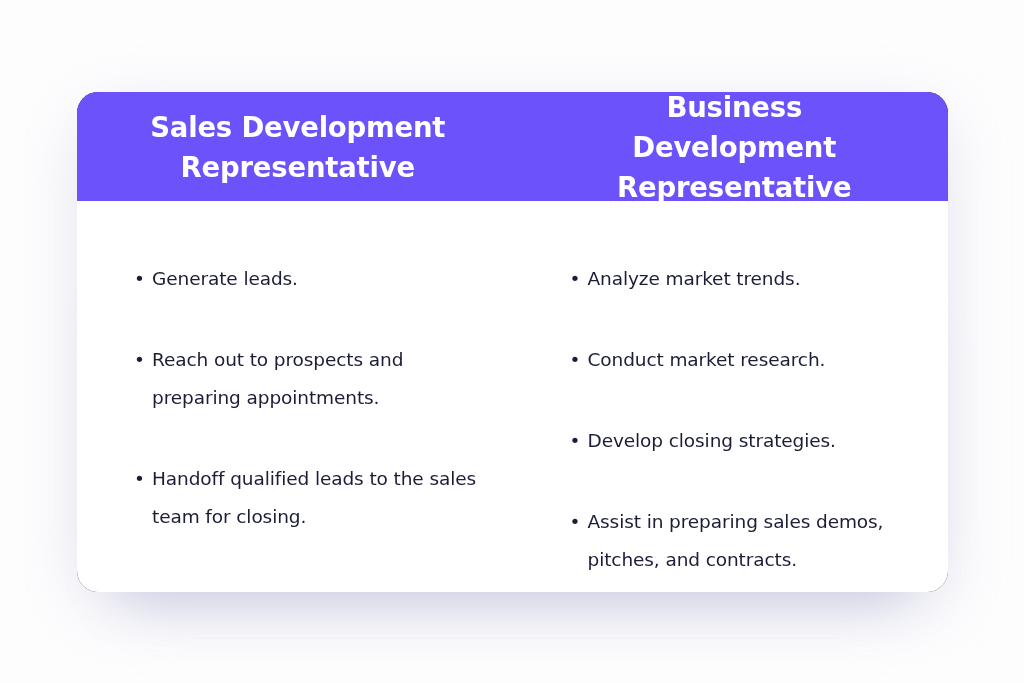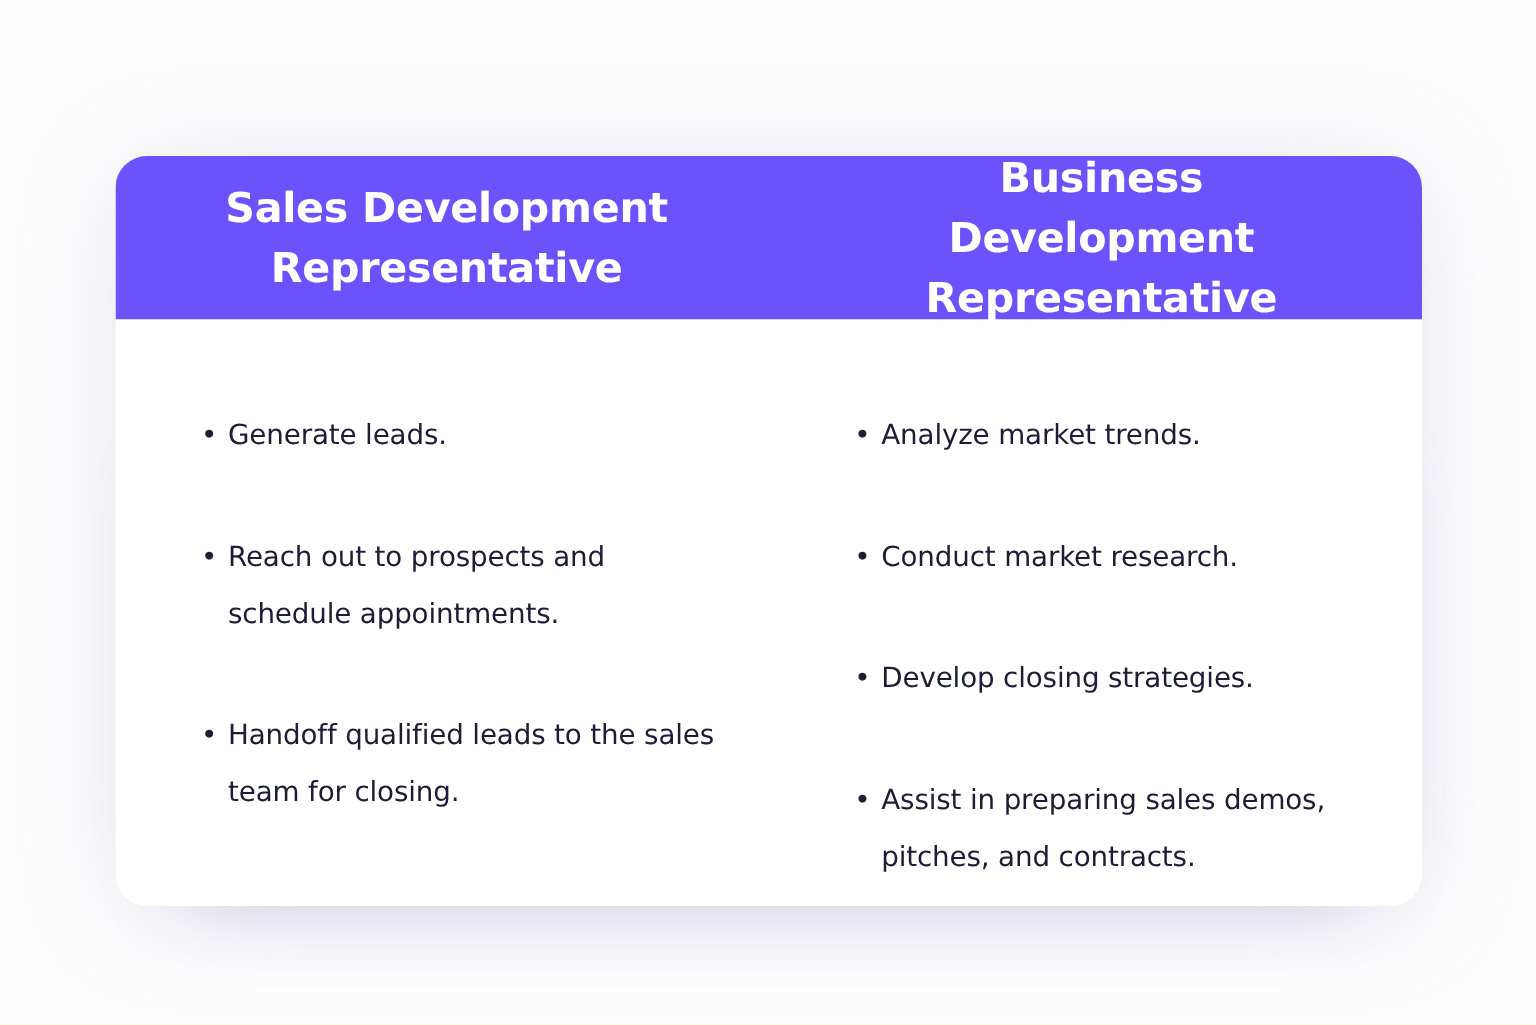--- a/index.html
+++ b/index.html
@@ -47,25 +47,25 @@
     background: #a9a8cf;
     filter: blur(28px);
     opacity: 0.40;
     z-index: 0;
   }
 
   
   .card {
     position: absolute;
     left: 77px;
-    top: 104px;
+    top: 92px;
     width: 871px;
     height: 500px;
     border-radius: 21px;
-    background: #fef9c3;
+    background: #0f172a;
     overflow: hidden;
     z-index: 2;
   }
 
   
   .card-header {
     display: flex;
     width: 100%;
     height: 109px;
     background: #6b52fb;
@@ -154,21 +154,21 @@
       <div class="header-cell right">
         <h2 class="header-title">Business Development Representative</h2>
       </div>
     </div>
 
     <div class="card-body">
 
       <div class="body-cell left">
         <ul class="bullets">
           <li>Generate leads.</li>
-          <li>Reach out to prospects and schedule appointments.</li>
+          <li>Reach out to prospects and preparing appointments.</li>
           <li>Handoff qualified leads to the sales team for closing.</li>
         </ul>
       </div>
 
       <div class="body-cell right">
         <ul class="bullets">
           <li>Analyze market trends.</li>
           <li>Conduct market research.</li>
           <li>Develop closing strategies.</li>
           <li>Assist in preparing sales demos, pitches, and contracts.</li>

